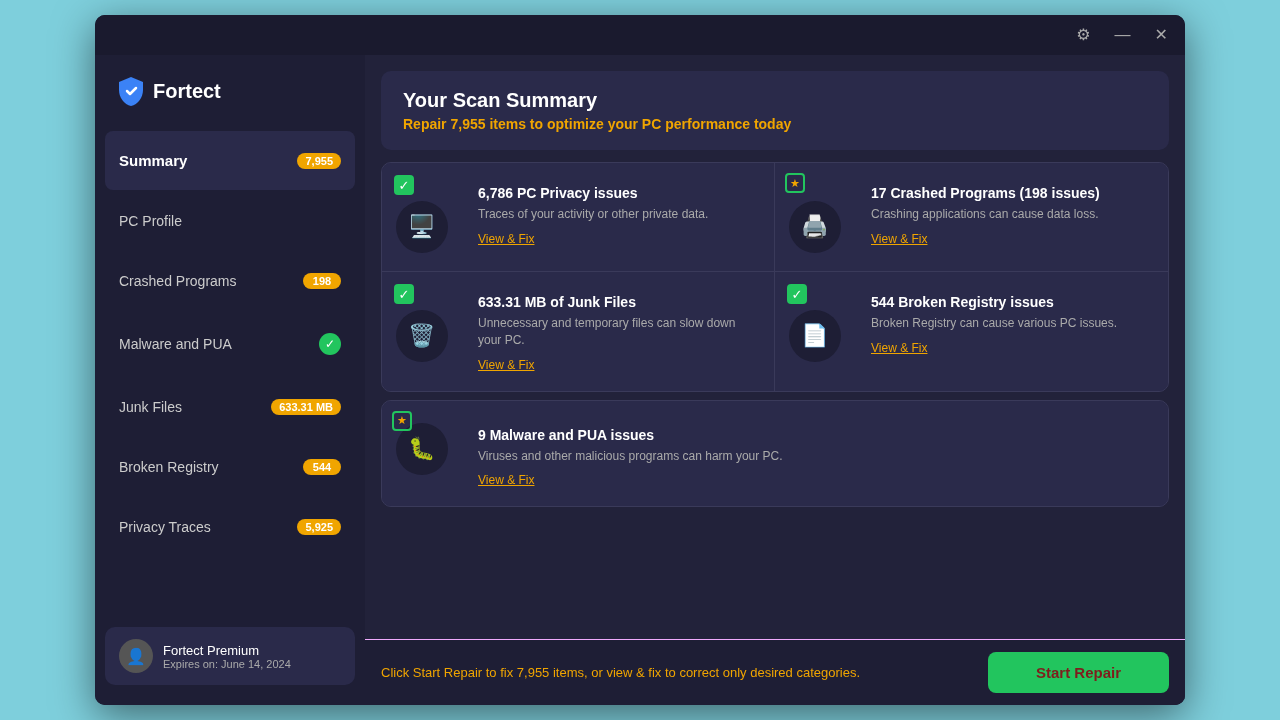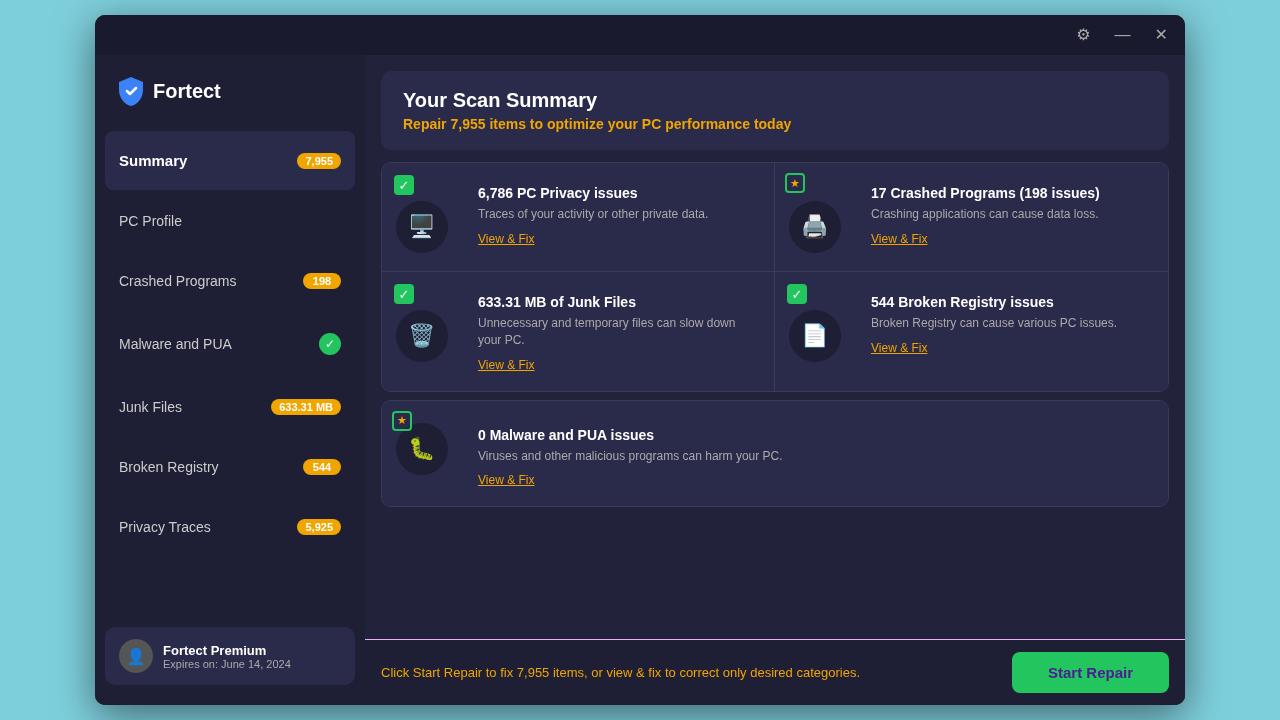--- a/index.html
+++ b/index.html
@@ -142,21 +142,21 @@
       display: flex;
       align-items: center;
       justify-content: center;
       color: #ccc;
       font-size: 16px;
       flex-shrink: 0;
     }
     .user-info {}
     .user-name {
       font-size: 13px;
-      font-weight: 700;
+      font-weight: 400;
       color: #fff;
     }
     .user-expiry {
       font-size: 11px;
       color: #aaa;
     }
     
     .main-content {
       flex: 1;
       background: #22223a;
@@ -270,24 +270,24 @@
       border-top: 1px solid #f0abfc;
     }
     .bottom-hint {
       font-size: 13px;
       color: #f0a500;
       flex: 1;
       padding-right: 20px;
     }
     .start-repair-btn {
       background: #22c55e;
-      color: #4c1d95;
+      color: #7f1d1d;
       border: none;
       border-radius: 8px;
-      padding: 12px 36px;
+      padding: 12px 48px;
       font-size: 15px;
       font-weight: 600;
       cursor: pointer;
       white-space: nowrap;
     }
     
     .chk-green {
       width: 20px; height: 20px;
       background: #22c55e;
       border-radius: 4px;
@@ -457,21 +457,21 @@
           <div class="card-single">
             <div style="position:absolute;top:10px;left:10px;">
               <div class="chk-star-box">
                 <span>★</span>
               </div>
             </div>
             <div class="card-icon-wrap" style="margin-top:4px;">
               <span class="card-icon">🐛</span>
             </div>
             <div class="card-body" style="margin-top:0;">
-              <div class="card-title" style="margin-top:4px;">0 Malware and PUA issues</div>
+              <div class="card-title" style="margin-top:4px;">9 Malware and PUA issues</div>
               <div class="card-desc">Viruses and other malicious programs can harm your PC.</div>
               <a class="card-link">View &amp; Fix</a>
             </div>
           </div>
         </div>
       </div>
 
       <div class="bottom-bar">
         <div class="bottom-hint">Click Start Repair to fix 7,955 items, or view &amp; fix to correct only desired categories.</div>
         <button class="start-repair-btn">Start Repair</button>

